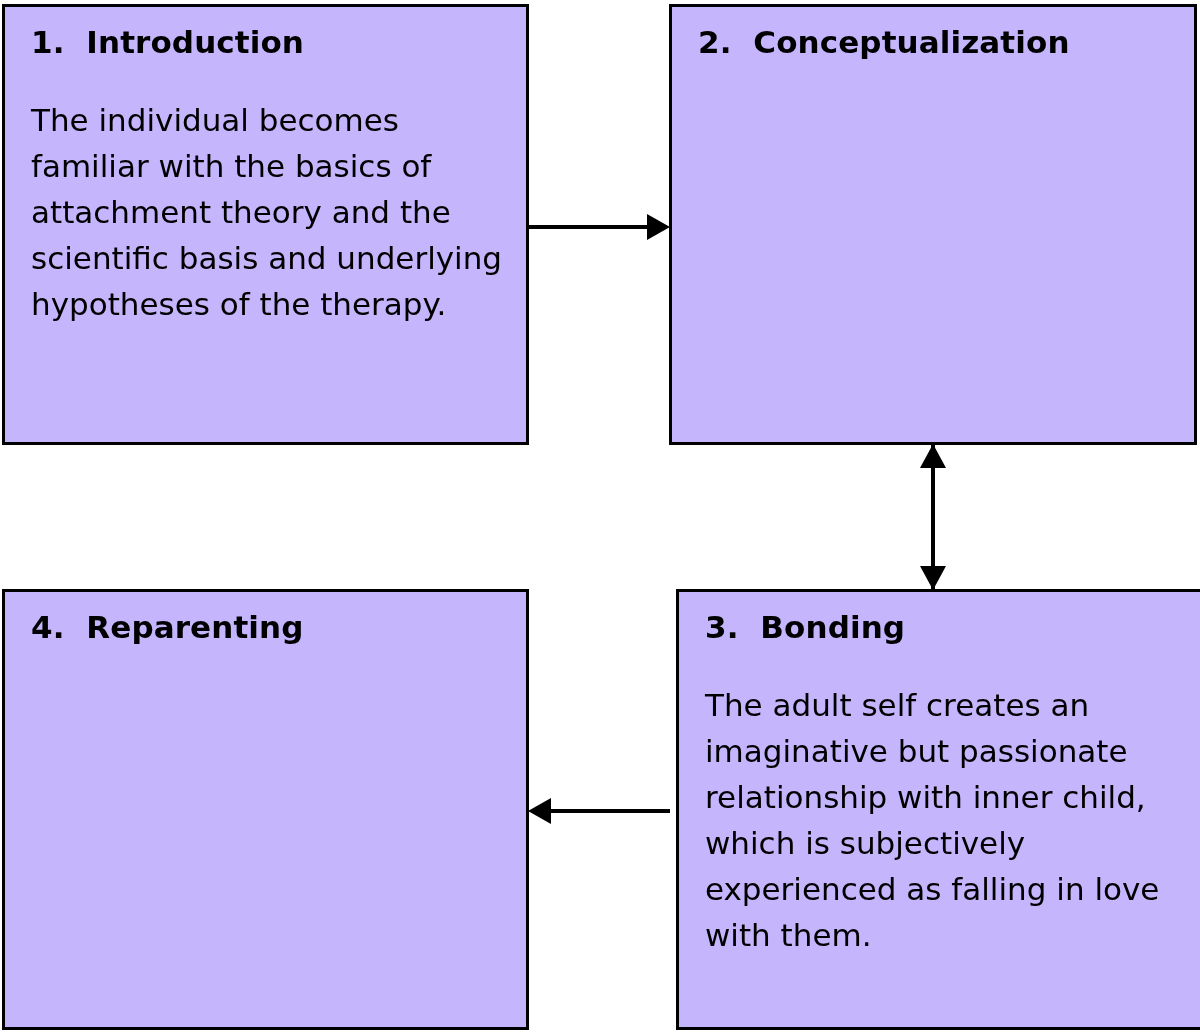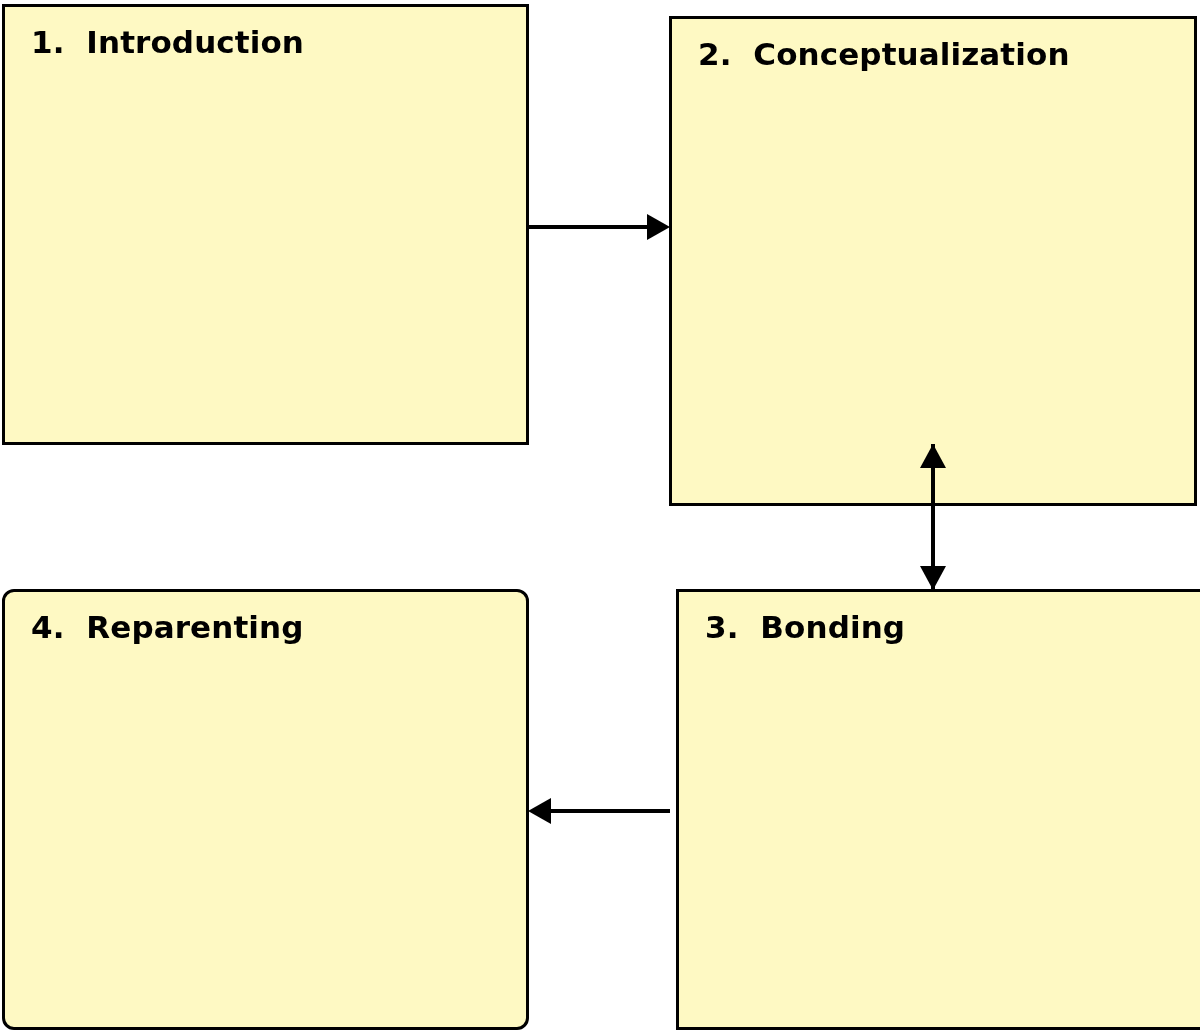--- a/index.html
+++ b/index.html
@@ -15,42 +15,42 @@
   #canvas {
     position: relative;
     width: 1200px;
     height: 1034px;
     background: #ffffff;
     overflow: hidden;
   }
   .node {
     position: absolute;
     box-sizing: border-box;
-    background: #fef9c3;
+    background: #c4b5fd;
     border: 3px solid #000000;
     padding: 16px 22px 3px 26px;
   }
   .node-title {
     font-size: 31px;
     font-weight: bold;
     line-height: 1.28;
     letter-spacing: 0.1px;
     white-space: pre;
     margin: 0 0 34px 0;
   }
   .node-body {
     font-size: 31px;
     font-weight: normal;
     line-height: 46px;
     margin: 0;
   }
   
   #node-1 { left: 2px;   top: 4px;   width: 527px; height: 441px; }
-  #node-2 { left: 669px; top: 16px;   width: 528px; height: 490px; }
-  #node-4 { left: 2px;   top: 589px; width: 527px; height: 441px; border-radius: 12px; }
+  #node-2 { left: 669px; top: 4px;   width: 528px; height: 441px; }
+  #node-4 { left: 2px;   top: 589px; width: 527px; height: 441px; }
   #node-3 { left: 676px; top: 589px; width: 528px; height: 441px; }
 
   
   .edge { position: absolute; }
 
   
   #edge-1-2 { left: 528px; top: 214px; width: 142px; height: 26px; }
   #edge-1-2 .shaft {
     position: absolute;
     left: 0; top: 11px;
@@ -108,28 +108,30 @@
     border-top: 24px solid #000000;
   }
 </style>
 </head>
 <body>
 
 <div id="canvas">
 
   <div class="node" id="node-1">
     <div class="node-title">1.  Introduction</div>
+    <div class="node-body">The individual becomes familiar with the basics of attachment theory and the scientific basis and underlying hypotheses of the therapy.</div>
   </div>
 
   <div class="node" id="node-2">
     <div class="node-title">2.  Conceptualization</div>
   </div>
 
   <div class="node" id="node-3">
     <div class="node-title">3.  Bonding</div>
+    <div class="node-body">The adult self creates an imaginative but passionate relationship with inner child, which is subjectively experienced as falling in love with them.</div>
   </div>
 
   <div class="node" id="node-4">
     <div class="node-title">4.  Reparenting</div>
   </div>
 
   <div class="edge" id="edge-1-2">
     <div class="shaft"></div>
     <div class="head-right"></div>
   </div>

